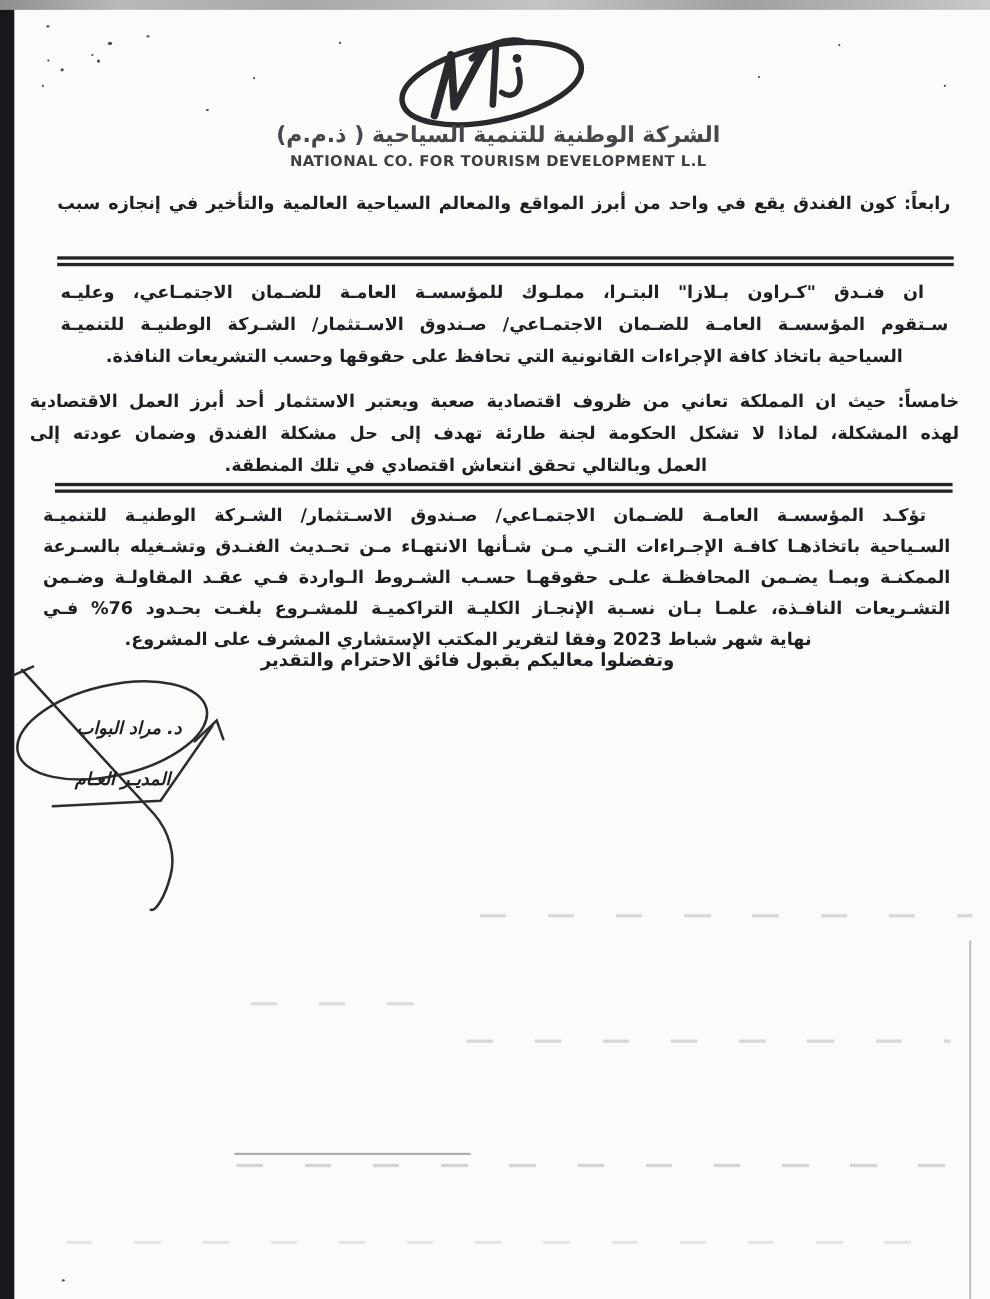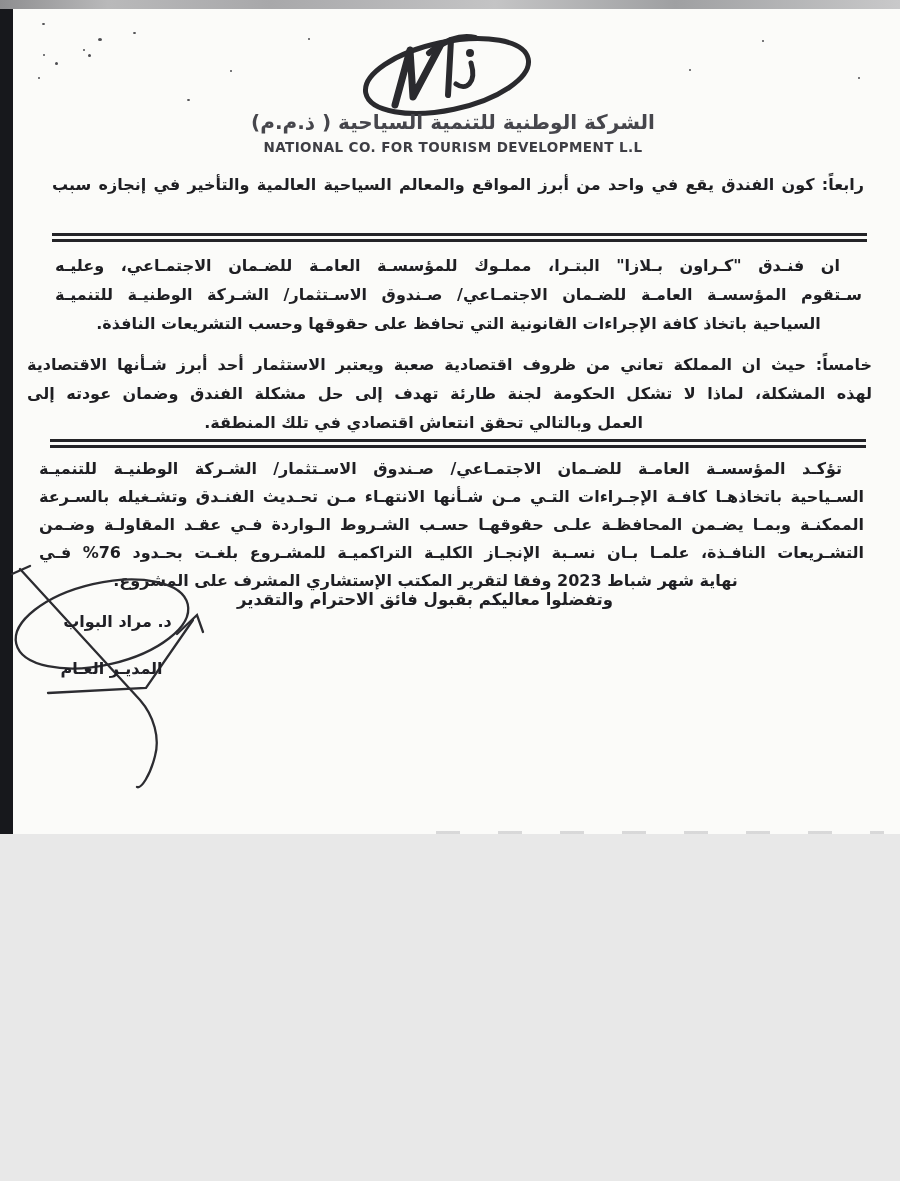--- a/index.html
+++ b/index.html
@@ -1,17 +1,17 @@
 <!DOCTYPE html>
 <html lang="ar"><head>
 <meta charset="utf-8">
 <style>
   html,body{margin:0;padding:0;background:#e8e8e8;}
   .page{
-    position:relative; width:900px; height:834px; margin:0 auto;
+    position:relative; width:900px; height:1181px; margin:0 auto;
     background:#fbfbf9; overflow:hidden;
     font-family:"DejaVu Sans", sans-serif;
     color:#1f1f23;
   }
   .left-band{position:absolute;left:0;top:0;width:13px;height:1181px;background:#17181c;}
   .top-strip{position:absolute;left:0;top:0;width:900px;height:9px;
     background:linear-gradient(90deg,#8e8e90 0,#b9b9ba 12%,#a8a8aa 30%,#c4c4c5 55%,#9fa0a2 75%,#c9c9ca 100%);}
   
   .logo{position:absolute;left:352px;top:26px;width:200px;height:92px;}
   .brand-ar{position:absolute;top:110px;left:0;width:906px;text-align:center;
@@ -27,21 +27,21 @@
   .p1{top:170px;right:36px;left:52px;}
   .p2{top:251px;right:38px;left:55px;}
   .p3{top:350px;right:28px;left:27px;}
   .p4{top:455px;right:36px;left:27px;line-height:28px;margin-left:12px;}
   .sep{position:absolute;height:3px;border-top:3px solid #242428;border-bottom:3px solid #242428;}
   .sep1{top:233px;left:52px;right:33px;}
   .sep2{top:439px;left:50px;right:34px;}
   .closing{position:absolute;top:590px;left:0;width:850px;direction:rtl;text-align:center;
     font-weight:bold;font-size:16.5px;}
   
-  .sig{position:absolute;left:0;top:560px;width:235px;height:250px;}
+  .sig{position:absolute;left:0;top:600px;width:235px;height:250px;font-style:italic;}
   .sig svg{position:absolute;left:0;top:0;}
   .sig-name{position:absolute;top:52px;left:40px;width:155px;direction:rtl;text-align:center;
     font-weight:bold;font-size:16px;color:#202026;}
   .sig-title{position:absolute;top:99px;left:34px;width:155px;direction:rtl;text-align:center;
     font-weight:bold;font-size:16px;color:#202026;}
   
   .ghost{position:absolute;height:3px;
     background:repeating-linear-gradient(90deg,rgba(110,110,118,.7) 0 24px,rgba(0,0,0,0) 24px 62px);}
   .ghost.solid{background:rgba(110,110,118,.55);height:2px;}
   .vghost{position:absolute;width:2px;background:rgba(125,125,132,.45);}
@@ -72,21 +72,21 @@
 
   <div class="sep sep1"></div>
 
   <section class="para p2" lang="ar">
     <div class="line indent">ان فنـدق "كـراون بـلازا" البتـرا، مملـوك للمؤسسـة العامـة للضـمان الاجتمـاعي، وعليـه</div>
     <div class="line">سـتقوم المؤسسـة العامـة للضـمان الاجتمـاعي/ صـندوق الاسـتثمار/ الشـركة الوطنيـة للتنميـة</div>
     <div class="line center">السياحية باتخاذ كافة الإجراءات القانونية التي تحافظ على حقوقها وحسب التشريعات النافذة.</div>
   </section>
 
   <section class="para p3" lang="ar">
-    <div class="line">خامساً: حيث ان المملكة تعاني من ظروف اقتصادية صعبة ويعتبر الاستثمار أحد أبرز شـأنها الاقتصادية</div>
+    <div class="line">خامساً: حيث ان المملكة تعاني من ظروف اقتصادية صعبة ويعتبر الاستثمار أحد أبرز العمل الاقتصادية</div>
     <div class="line">لهذه المشكلة، لماذا لا تشكل الحكومة لجنة طارئة تهدف إلى حل مشكلة الفندق وضمان عودته إلى</div>
     <div class="line center shift">العمل وبالتالي تحقق انتعاش اقتصادي في تلك المنطقة.</div>
   </section>
 
   <div class="sep sep2"></div>
 
   <section class="para p4" lang="ar">
     <div class="line indent">تؤكـد المؤسسـة العامـة للضـمان الاجتمـاعي/ صـندوق الاسـتثمار/ الشـركة الوطنيـة للتنميـة</div>
     <div class="line">السـياحية باتخاذهـا كافـة الإجـراءات التـي مـن شـأنها الانتهـاء مـن تحـديث الفنـدق وتشـغيله بالسـرعة</div>
     <div class="line">الممكنـة وبمـا يضـمن المحافظـة علـى حقوقهـا حسـب الشـروط الـواردة فـي عقـد المقاولـة وضـمن</div>

